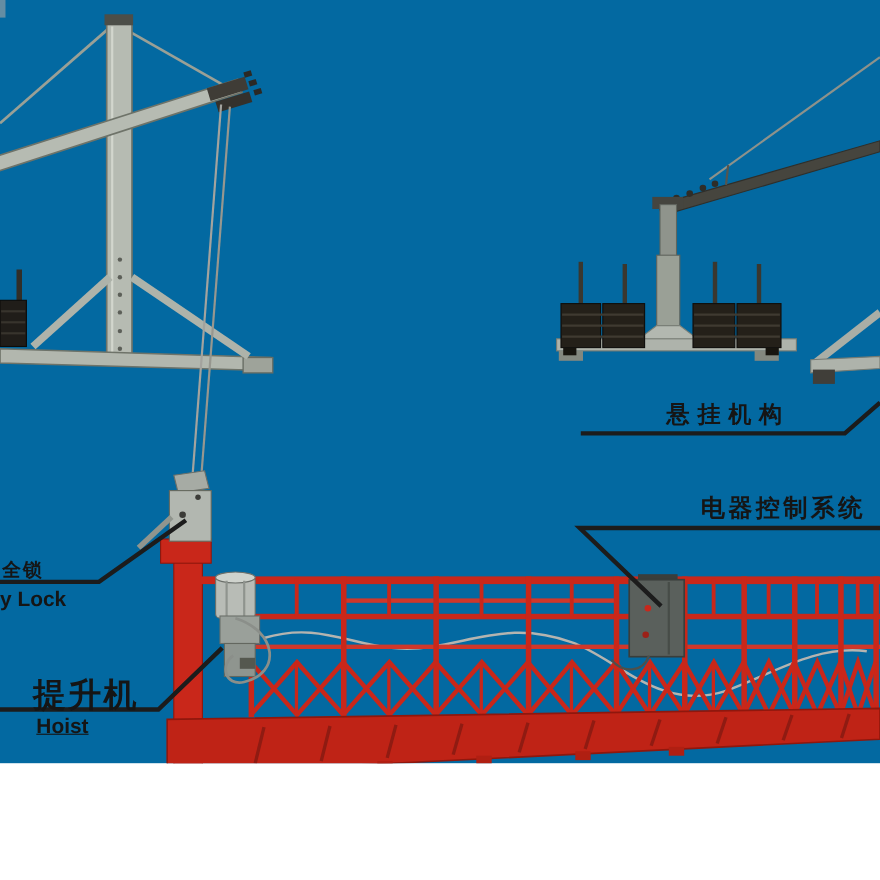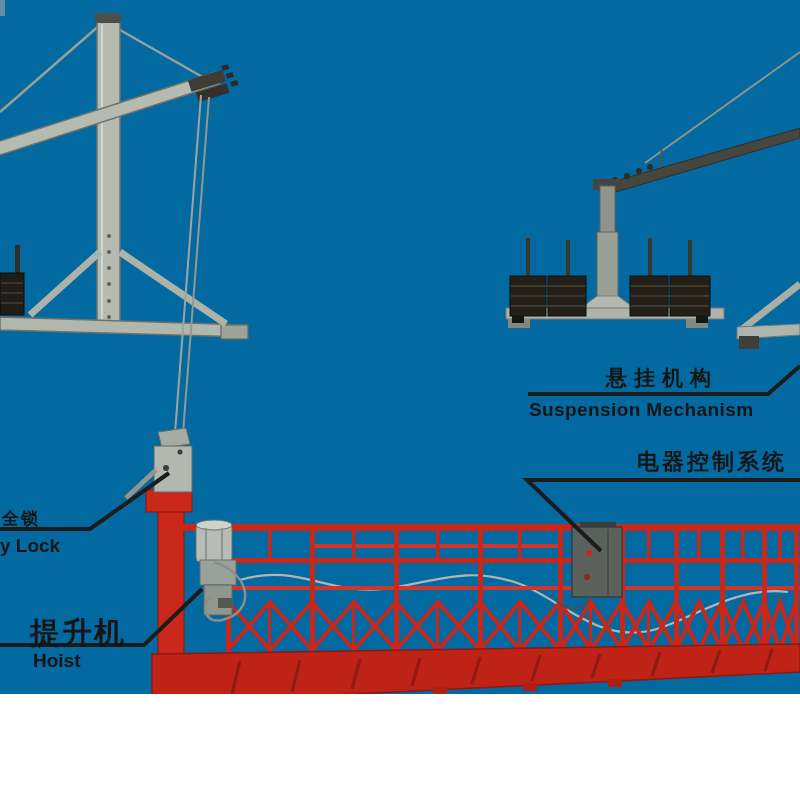--- a/index.html
+++ b/index.html
@@ -9,21 +9,21 @@
   }
   .stage svg{position:absolute;left:0;top:0;}
   .label{position:absolute;font-weight:bold;color:#151515;white-space:nowrap;line-height:1;}
   .lab-susp-zh{left:606px;top:367px;font-size:21px;letter-spacing:7px;}
   .lab-susp-en{left:529px;top:400px;font-size:19px;letter-spacing:0.4px;}
   .lab-elec-zh{left:637px;top:451px;font-size:22px;letter-spacing:3px;}
   .lab-elec-en{left:572px;top:482px;font-size:19px;letter-spacing:0.4px;}
   .lab-lock-zh{left:2px;top:510px;font-size:17px;letter-spacing:2px;}
   .lab-lock-en{left:0px;top:536px;font-size:19px;}
   .lab-hoist-zh{left:30px;top:618px;font-size:30px;letter-spacing:2px;}
-  .lab-hoist-en{left:33px;top:651px;font-size:19px;}
+  .lab-hoist-en{left:33px;top:651px;font-size:19px;text-decoration:underline;}
 </style>
 </head>
 <body>
 
 <div class="stage">
 
 <svg width="800" height="800" viewBox="0 0 800 800">
 
   <rect x="0" y="0" width="5" height="16" fill="#a5a5a5" opacity="0.6"></rect>
 
@@ -225,21 +225,20 @@
 
   <g stroke="#1c1c1c" fill="none">
     <polyline points="528,394 768,394 800,366" stroke-width="4"></polyline>
     <polyline points="601,551 527,480 800,480" stroke-width="4"></polyline>
     <polyline points="169,473 90,529 0,529" stroke-width="4"></polyline>
     <polyline points="202,589 144,645 0,645" stroke-width="4"></polyline>
   </g>
 </svg>
 
 <div class="label lab-susp-zh">悬挂机构</div>
-<div class="label lab-susp-en">Suspension Mechanism</div>
 
 <div class="label lab-elec-zh">电器控制系统</div>
 
 <div class="label lab-lock-zh">全锁</div>
 <div class="label lab-lock-en">y Lock</div>
 
 <div class="label lab-hoist-zh">提升机</div>
 <div class="label lab-hoist-en">Hoist</div>
 
 </div>

